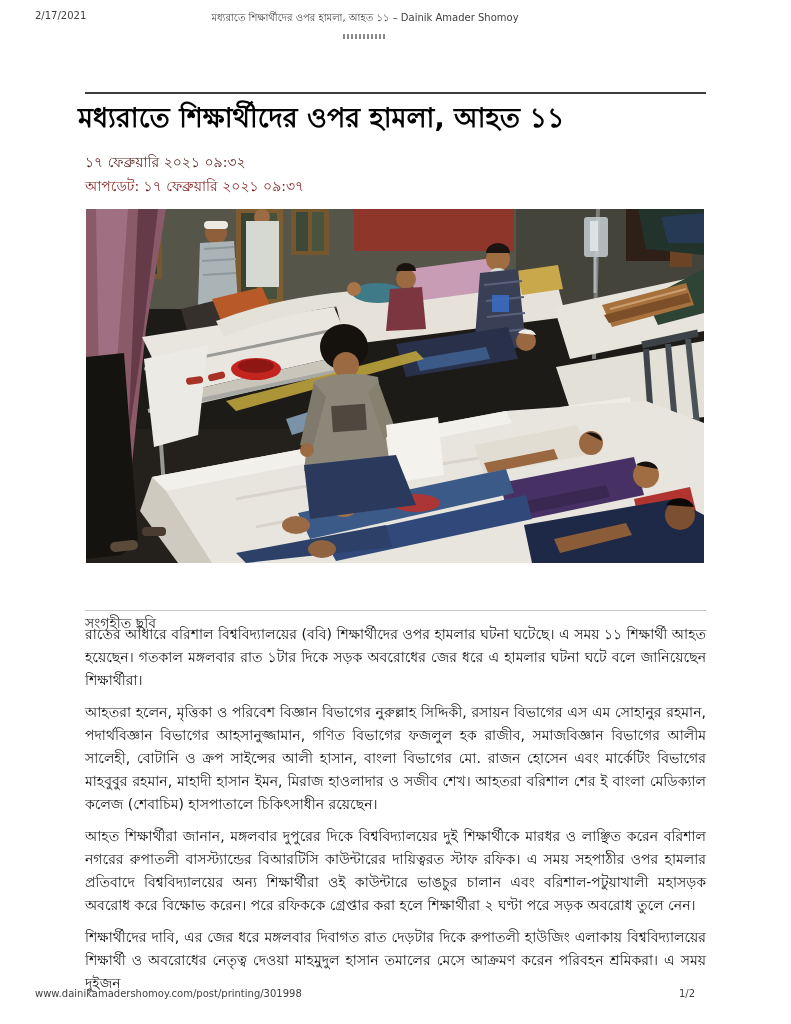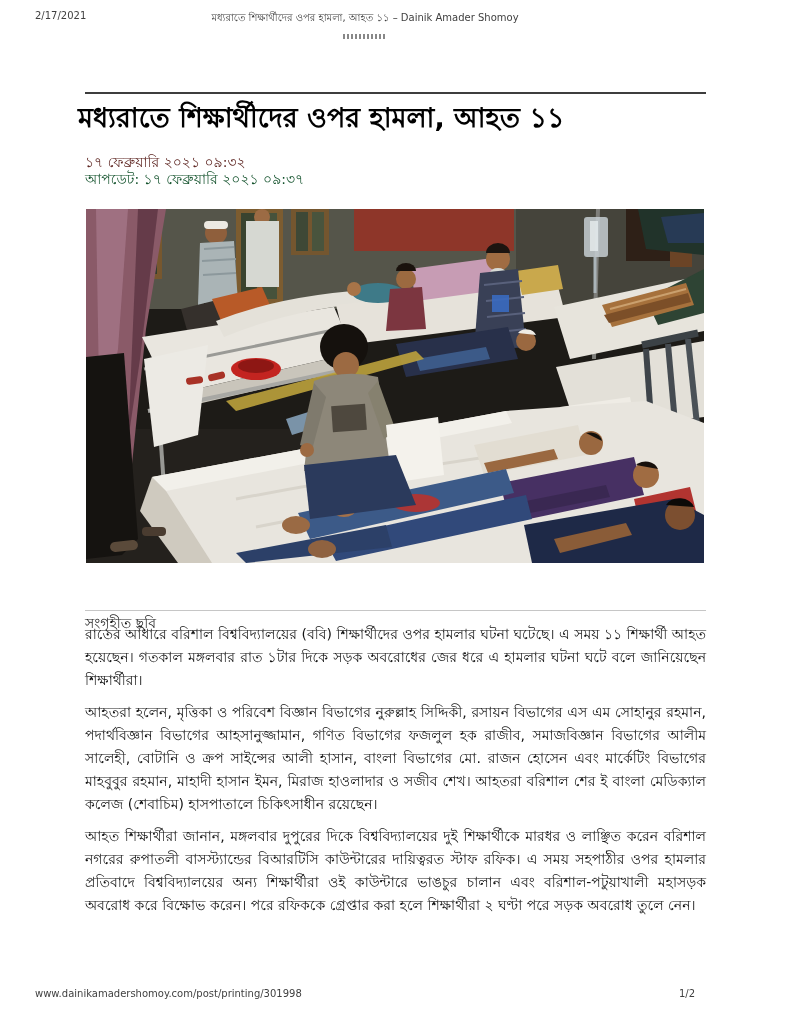--- a/index.html
+++ b/index.html
@@ -15,21 +15,21 @@
   .smallprint{width:44px;height:5px;margin-bottom:3px;
      background:repeating-linear-gradient(90deg,#6a6a6a 0 2px,transparent 2px 4px);opacity:.8;}
   .logo{font-size:43px;font-weight:800;letter-spacing:-1px;line-height:1.0;white-space:nowrap;}
   .lg-green{color:#0a9b46;}
   .lg-red{color:#e01e25;}
   .rule-dark{position:absolute;left:85px;top:92px;width:621px;height:2px;background:#3d3d3d;}
   
   .headline{position:absolute;left:78px;top:100px;width:640px;margin:0;
             font-size:27px;font-weight:700;color:#000;line-height:1.3;}
   .pub-time{position:absolute;left:85px;top:151px;font-size:14px;color:#5e2622;}
-  .upd-time{position:absolute;left:85px;top:168px;font-size:14px;color:#14532d;}
+  .upd-time{position:absolute;left:85px;top:175px;font-size:14px;color:#7f1d1d;}
   .photo{position:absolute;left:86px;top:209px;width:618px;height:354px;overflow:hidden;background:#24211d;}
   .photo svg{display:block;}
   .caption{position:absolute;left:85px;top:588px;font-size:14px;color:#1a1a1a;margin-top:24px;}
   .rule-light{position:absolute;left:85px;top:610px;width:621px;height:1px;background:#c6c6c6;}
   .body-copy{position:absolute;left:85px;top:623px;width:621px;}
   .body-copy p{margin:0 0 9px 0;font-size:14px;line-height:23px;text-align:justify;color:#141414;}
 </style>
 </head>
 <body>
 
@@ -224,18 +224,19 @@
     </svg>
   </div>
 
   <div class="caption">সংগৃহীত ছবি</div>
   <div class="rule-light"></div>
 
   <div class="body-copy">
     <p>রাতের আঁধারে বরিশাল বিশ্ববিদ্যালয়ের (ববি) শিক্ষার্থীদের ওপর হামলার ঘটনা ঘটেছে। এ সময় ১১ শিক্ষার্থী আহত হয়েছেন। গতকাল মঙ্গলবার রাত ১টার দিকে সড়ক অবরোধের জের ধরে এ হামলার ঘটনা ঘটে বলে জানিয়েছেন শিক্ষার্থীরা।</p>
     <p>আহতরা হলেন, মৃত্তিকা ও পরিবেশ বিজ্ঞান বিভাগের নুরুল্লাহ সিদ্দিকী, রসায়ন বিভাগের এস এম সোহানুর রহমান, পদার্থবিজ্ঞান বিভাগের আহসানুজ্জামান, গণিত বিভাগের ফজলুল হক রাজীব, সমাজবিজ্ঞান বিভাগের আলীম সালেহী, বোটানি ও ক্রপ সাইন্সের আলী হাসান, বাংলা বিভাগের মো. রাজন হোসেন এবং মার্কেটিং বিভাগের মাহবুবুর রহমান, মাহাদী হাসান ইমন, মিরাজ হাওলাদার ও সজীব শেখ। আহতরা বরিশাল শের ই বাংলা মেডিক্যাল কলেজ (শেবাচিম) হাসপাতালে চিকিৎসাধীন রয়েছেন।</p>
     <p>আহত শিক্ষার্থীরা জানান, মঙ্গলবার দুপুরের দিকে বিশ্ববিদ্যালয়ের দুই শিক্ষার্থীকে মারধর ও লাঞ্ছিত করেন বরিশাল নগরের রুপাতলী বাসস্ট্যান্ডের বিআরটিসি কাউন্টারের দায়িত্বরত স্টাফ রফিক। এ সময় সহপাঠীর ওপর হামলার প্রতিবাদে বিশ্ববিদ্যালয়ের অন্য শিক্ষার্থীরা ওই কাউন্টারে ভাঙচুর চালান এবং বরিশাল-পটুয়াখালী মহাসড়ক অবরোধ করে বিক্ষোভ করেন। পরে রফিককে গ্রেপ্তার করা হলে শিক্ষার্থীরা ২ ঘণ্টা পরে সড়ক অবরোধ তুলে নেন।</p>
+    <p>শিক্ষার্থীদের দাবি, এর জের ধরে মঙ্গলবার দিবাগত রাত দেড়টার দিকে রুপাতলী হাউজিং এলাকায় বিশ্ববিদ্যালয়ের শিক্ষার্থী ও অবরোধের নেতৃত্ব দেওয়া মাহমুদুল হাসান তমালের মেসে আক্রমণ করেন পরিবহন শ্রমিকরা। এ সময় দুইজন</p>
   </div>
 
   <span class="pf-url">www.dainikamadershomoy.com/post/printing/301998</span>
   <span class="pf-page">1/2</span>
 
 </div>
 
 </body></html>

